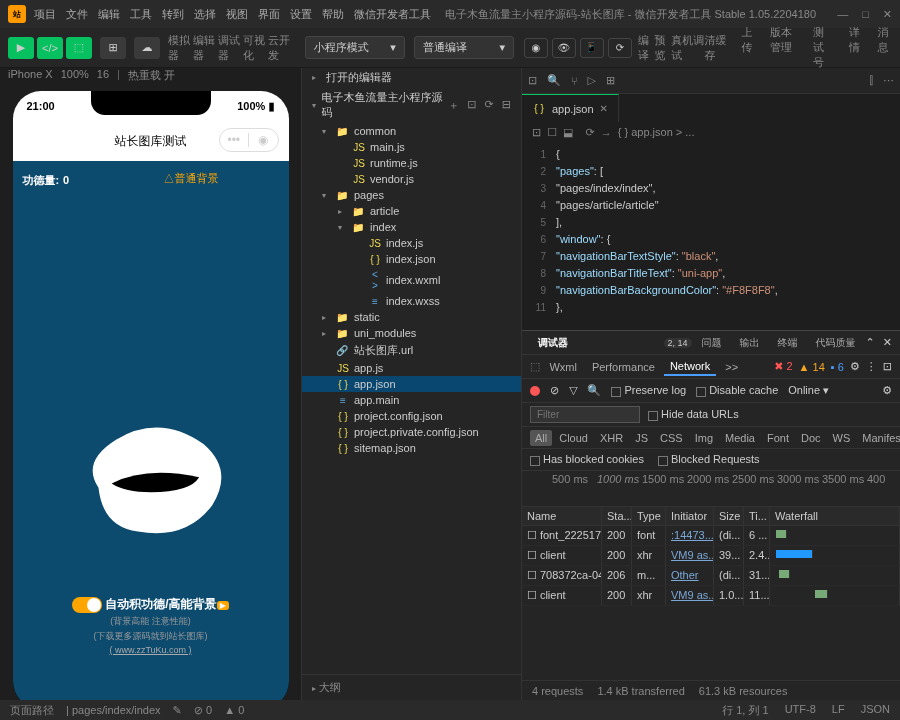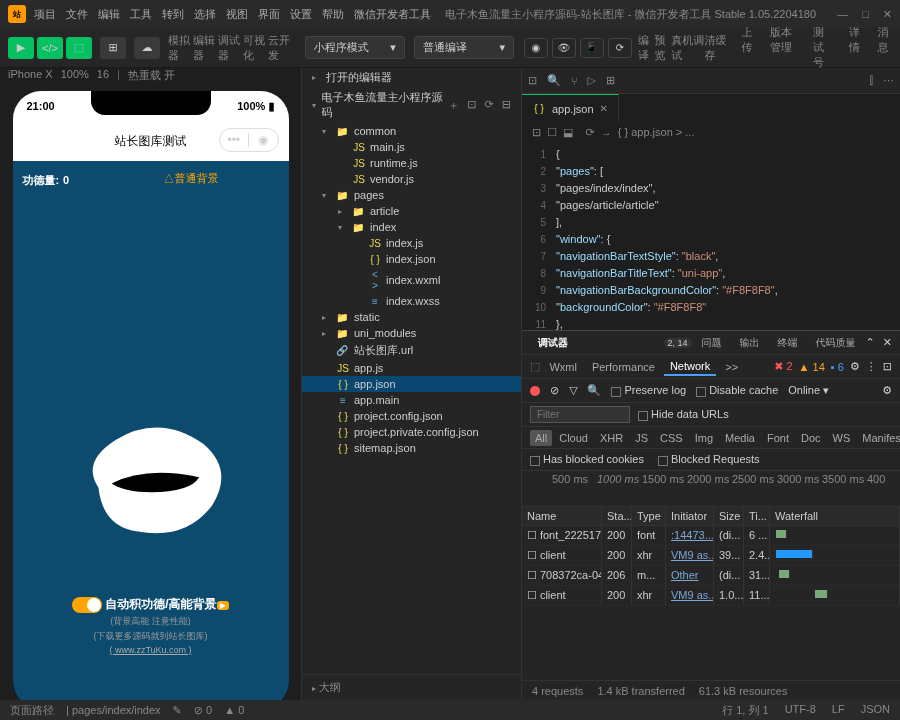--- a/index.html
+++ b/index.html
@@ -80,21 +80,21 @@
 .dt-controls{margin-left:auto;display:flex;gap:8px;font-size:10px;align-items:center}
 .warn{color:#f5a623}
 .err{color:#ff5555}
 .info{color:#4a9eff}
 .dt-sub{height:24px;display:flex;align-items:center;padding:0 8px;gap:3px;font-size:10px;border-bottom:1px solid #333}
 .dt-sub .st{padding:2px 6px;color:#aaa}
 .dt-sub .st.active{border-bottom:2px solid #4a9eff;color:#fff}
 .net-toolbar{height:24px;display:flex;align-items:center;padding:0 8px;gap:10px;font-size:10px;border-bottom:1px solid #333}
 .rec{width:10px;height:10px;background:#ff5555;border-radius:50%}
 .filter-row{height:24px;display:flex;align-items:center;padding:0 8px;gap:8px;font-size:10px;border-bottom:1px solid #333}
-.filter-input{background:#333;border:1px solid #555;padding:2px 6px;width:100px;color:#ccc;font-size:10px}
+.filter-input{background:#333;border:1px solid #555;padding:2px 6px;width:110px;color:#ccc;font-size:10px}
 .type-row{height:22px;display:flex;align-items:center;padding:0 8px;gap:2px;font-size:10px;border-bottom:1px solid #333}
 .type-btn{padding:2px 5px;color:#aaa}
 .type-btn.active{background:#555;border-radius:2px}
 .extra-row{height:22px;display:flex;align-items:center;padding:0 8px;gap:14px;font-size:10px;border-bottom:1px solid #333}
 .timeline{height:36px;border-bottom:1px solid #333;position:relative;font-size:9px;color:#888}
 .timeline .tick{position:absolute;top:2px}
 .net-table{flex:1;font-size:10px}
 .net-head{display:flex;background:#2a2a2a;border-bottom:1px solid #333}
 .net-head div,.net-row div{padding:3px 5px;border-right:1px solid #333;overflow:hidden;white-space:nowrap}
 .net-row{display:flex;border-bottom:1px solid #2a2a2a}
@@ -406,24 +406,20 @@
           <span class="lnum">7</span>
           <span class="ctext">    <span class="k">"navigationBarTextStyle"</span>: <span class="s">"black"</span><span class="p">,</span></span>
         </div>
         <div class="cline">
           <span class="lnum">8</span>
           <span class="ctext">    <span class="k">"navigationBarTitleText"</span>: <span class="s">"uni-app"</span><span class="p">,</span></span>
         </div>
         <div class="cline">
           <span class="lnum">9</span>
           <span class="ctext">    <span class="k">"navigationBarBackgroundColor"</span>: <span class="s">"#F8F8F8"</span><span class="p">,</span></span>
-        </div>
-        <div class="cline">
-          <span class="lnum">10</span>
-          <span class="ctext">    <span class="k">"backgroundColor"</span>: <span class="s">"#F8F8F8"</span></span>
         </div>
         <div class="cline">
           <span class="lnum">11</span>
           <span class="ctext">  <span class="p">}</span><span class="p">,</span></span>
         </div>
       </div>
 
     <div class="devtools">
       <div class="dt-tabs" id="dt-main-tabs">
         <span class="dt-tab main">调试器</span>

